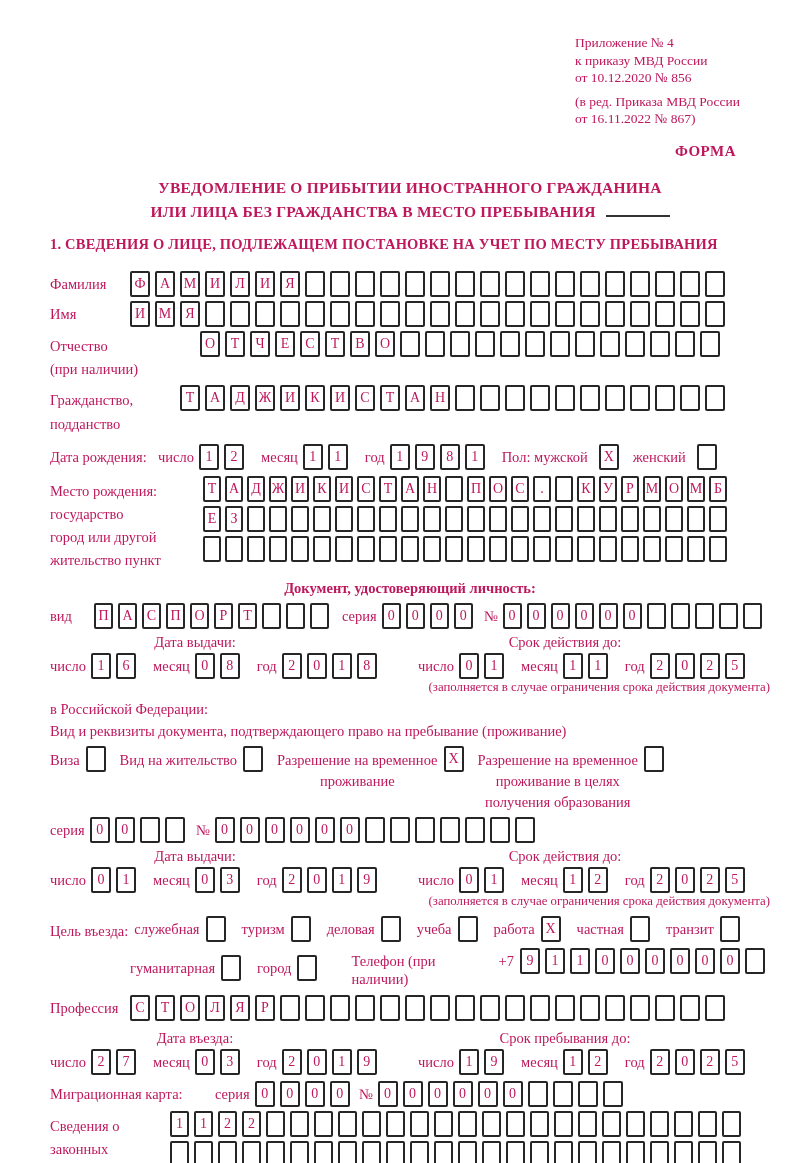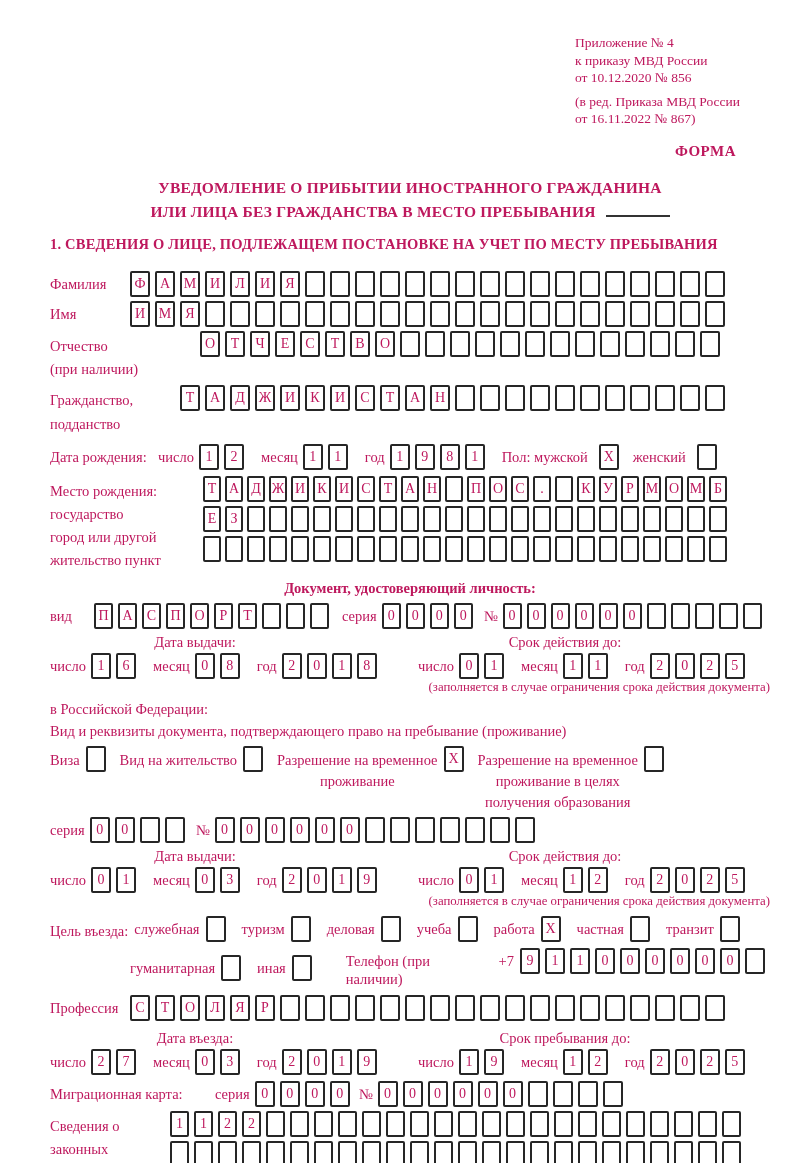--- a/index.html
+++ b/index.html
@@ -274,21 +274,21 @@
           <span class="cell checkbox"></span>
         </span>
     </div>
 
     <div class="purpose-row indent80">
       <span class="p-item">
           <span class="inline-lbl">гуманитарная</span>
           <span class="cell checkbox"></span>
         </span>
       <span class="p-item">
-          <span class="inline-lbl">иная</span>
+          <span class="inline-lbl">город</span>
           <span class="cell checkbox"></span>
         </span>
       <span class="phone-group">
         <span class="inline-lbl" style="margin-right:14px;">Телефон (при наличии)</span>
         <span class="inline-lbl" style="margin-right:6px;">+7</span>
         <span class="cells"><span class="cell">9</span><span class="cell">1</span><span class="cell">1</span><span class="cell">0</span><span class="cell">0</span><span class="cell">0</span><span class="cell">0</span><span class="cell">0</span><span class="cell">0</span><span class="cell"></span></span>
       </span>
     </div>
 
     <div class="row">

